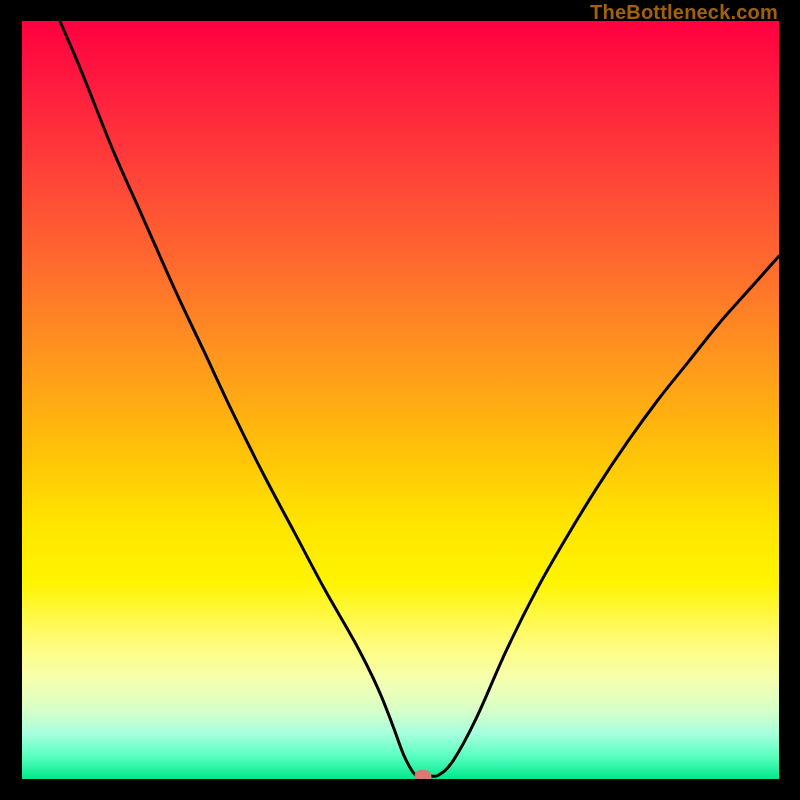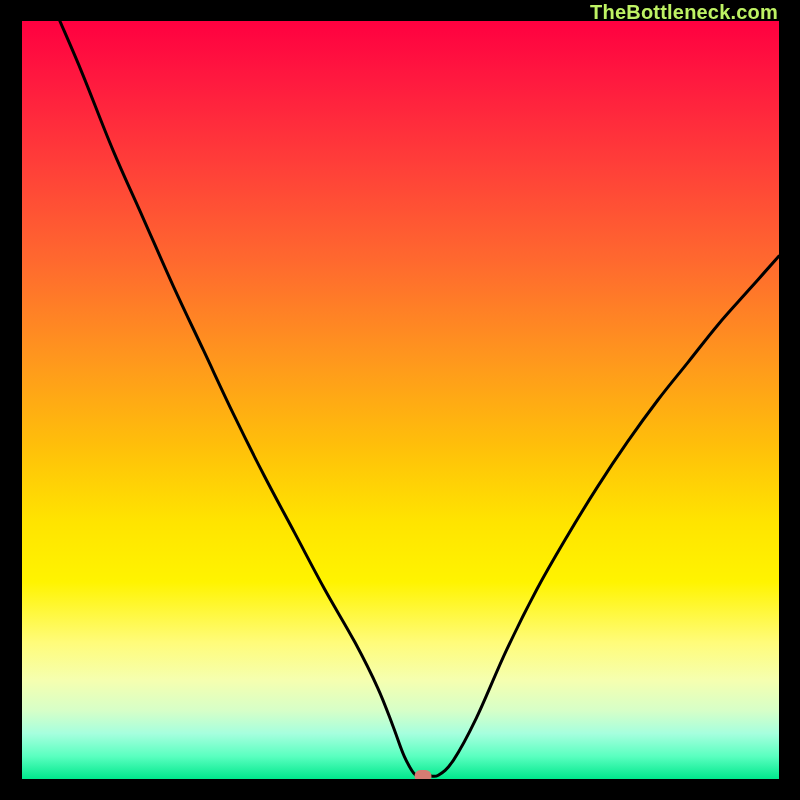--- a/index.html
+++ b/index.html
@@ -61,21 +61,21 @@
     background: #d47c73;
     transform: translate(-50%, -50%);
   }
   .watermark {
     position: absolute;
     top: 1px;
     right: 22px;
     font-family: Arial, Helvetica, sans-serif;
     font-size: 20px;
     font-weight: 600;
-    color: #bef264;
+    color: #a16207;
     letter-spacing: 0.2px;
   }
 </style>
 </head>
 <body>
 
 <div class="frame">
   <div class="watermark">TheBottleneck.com</div>
   <div class="plot-area">
     <div class="gradient-bg"></div>

